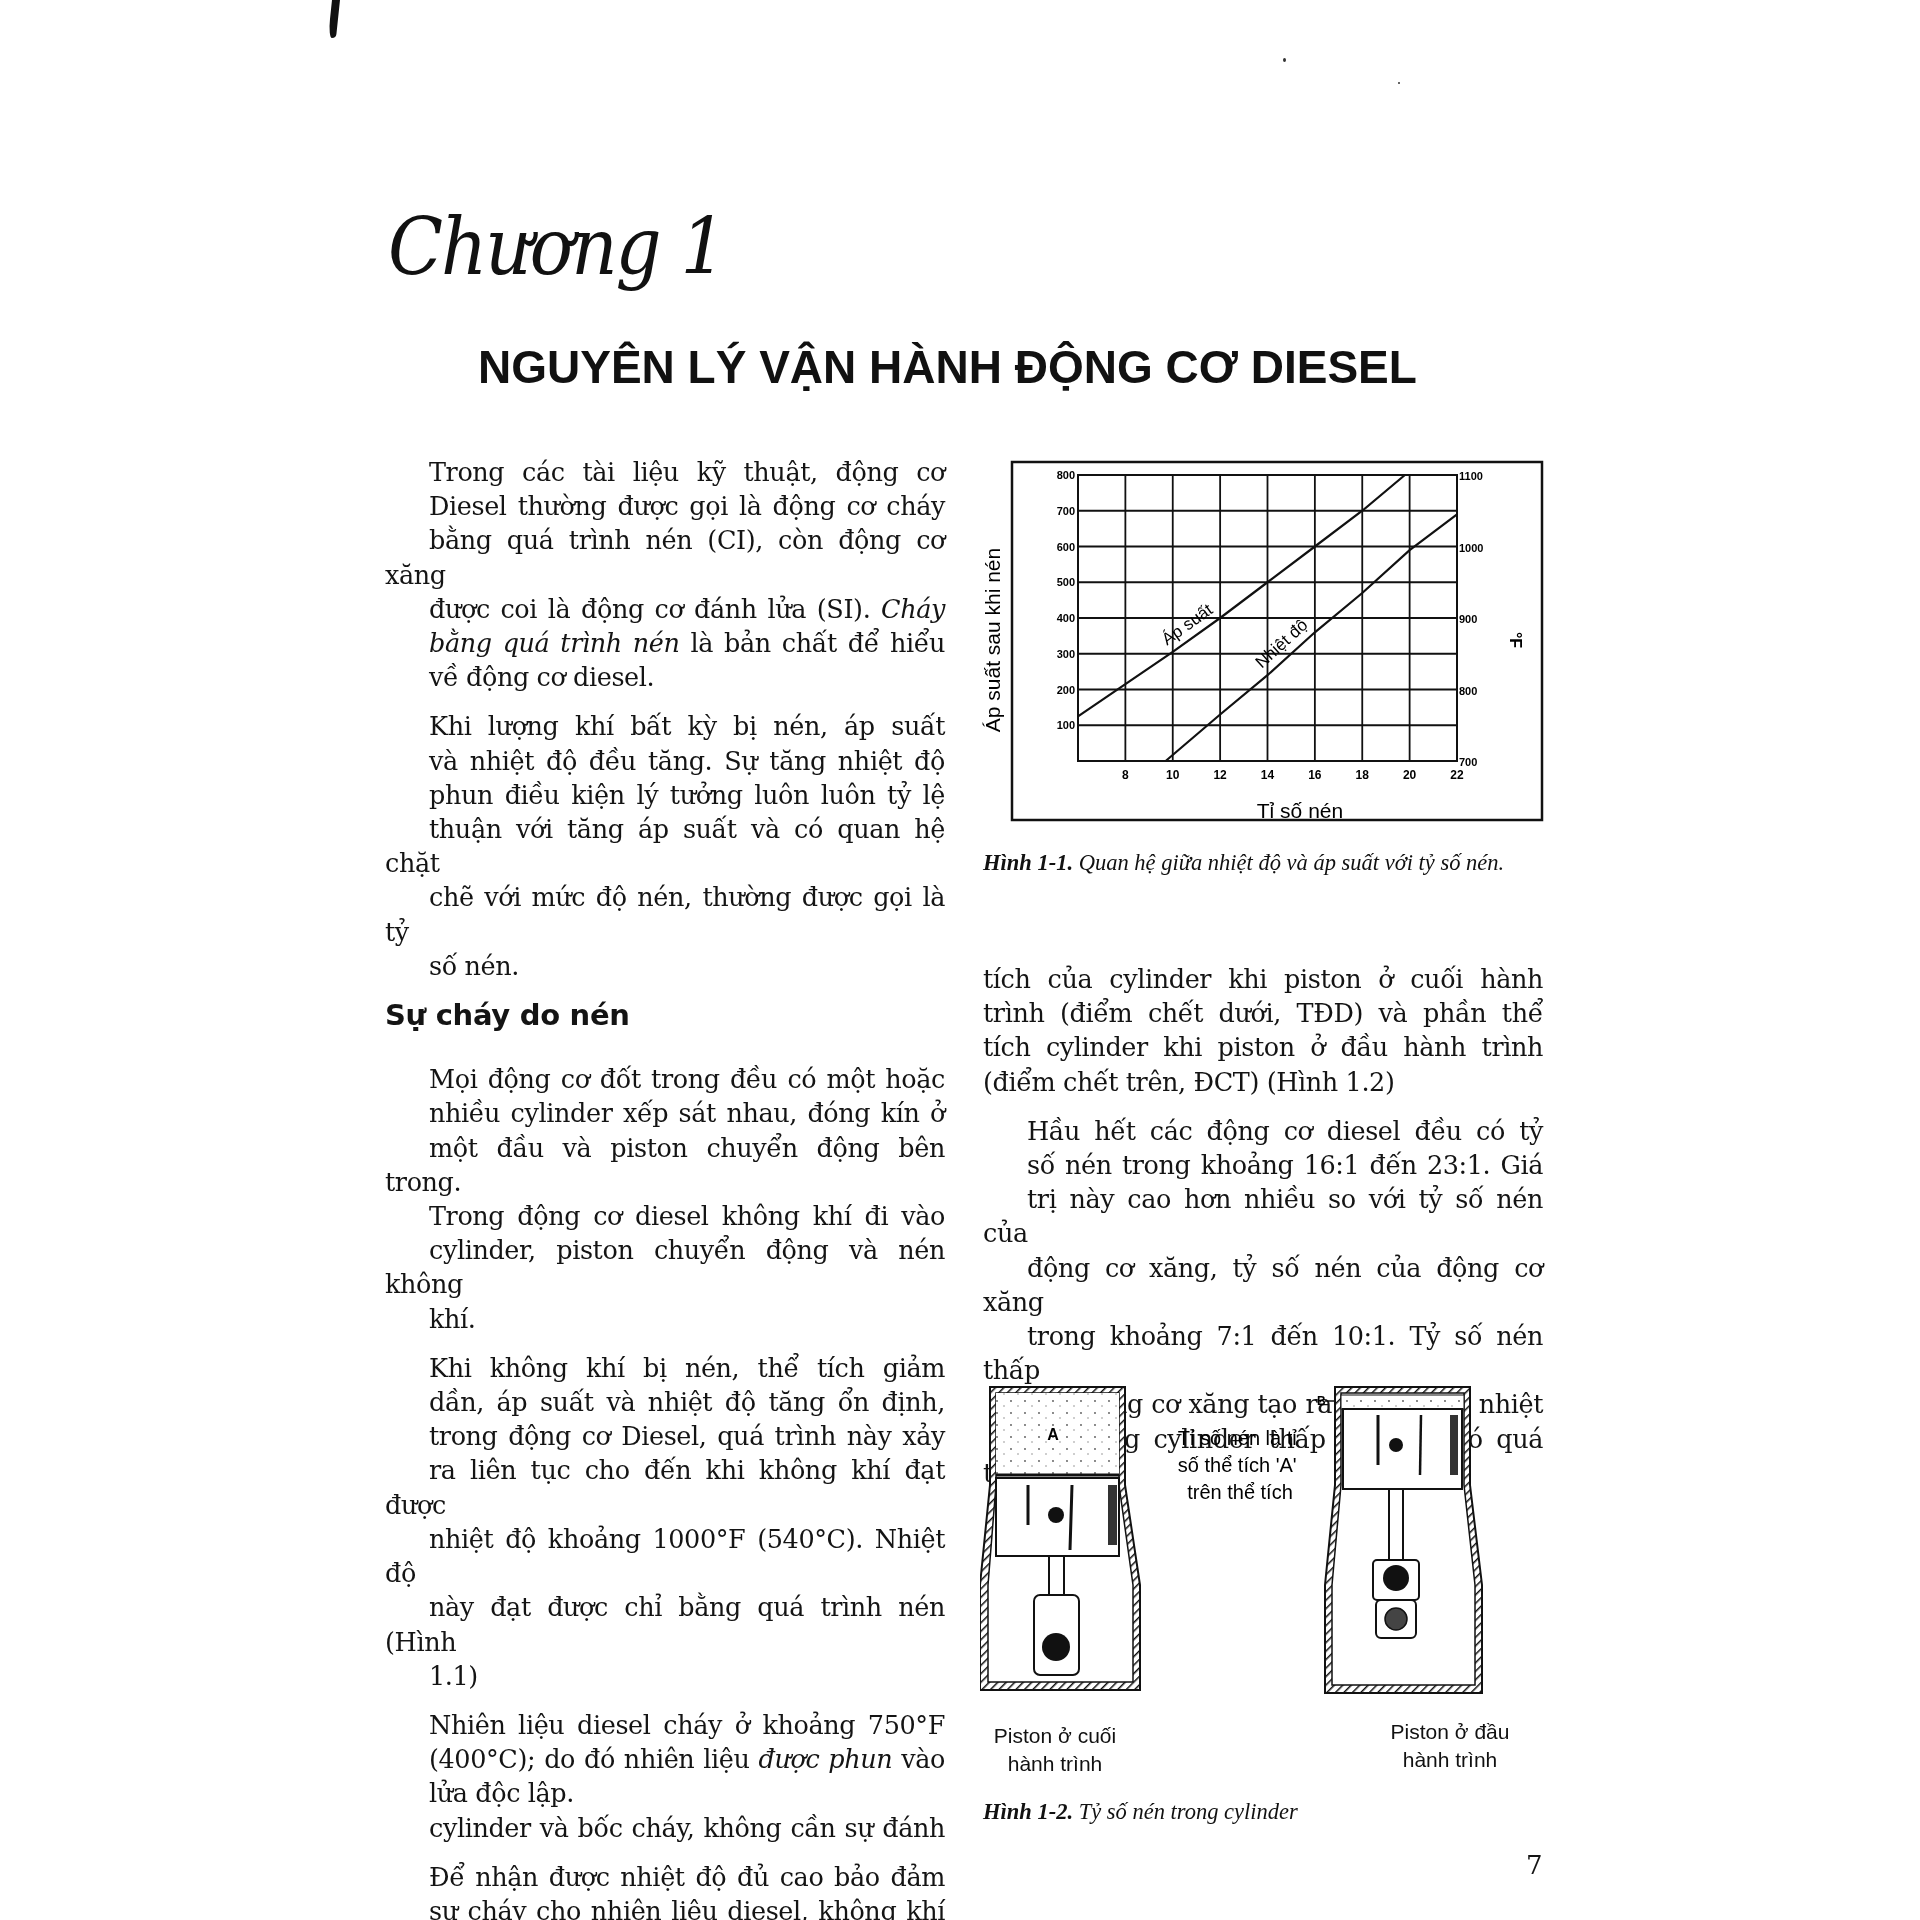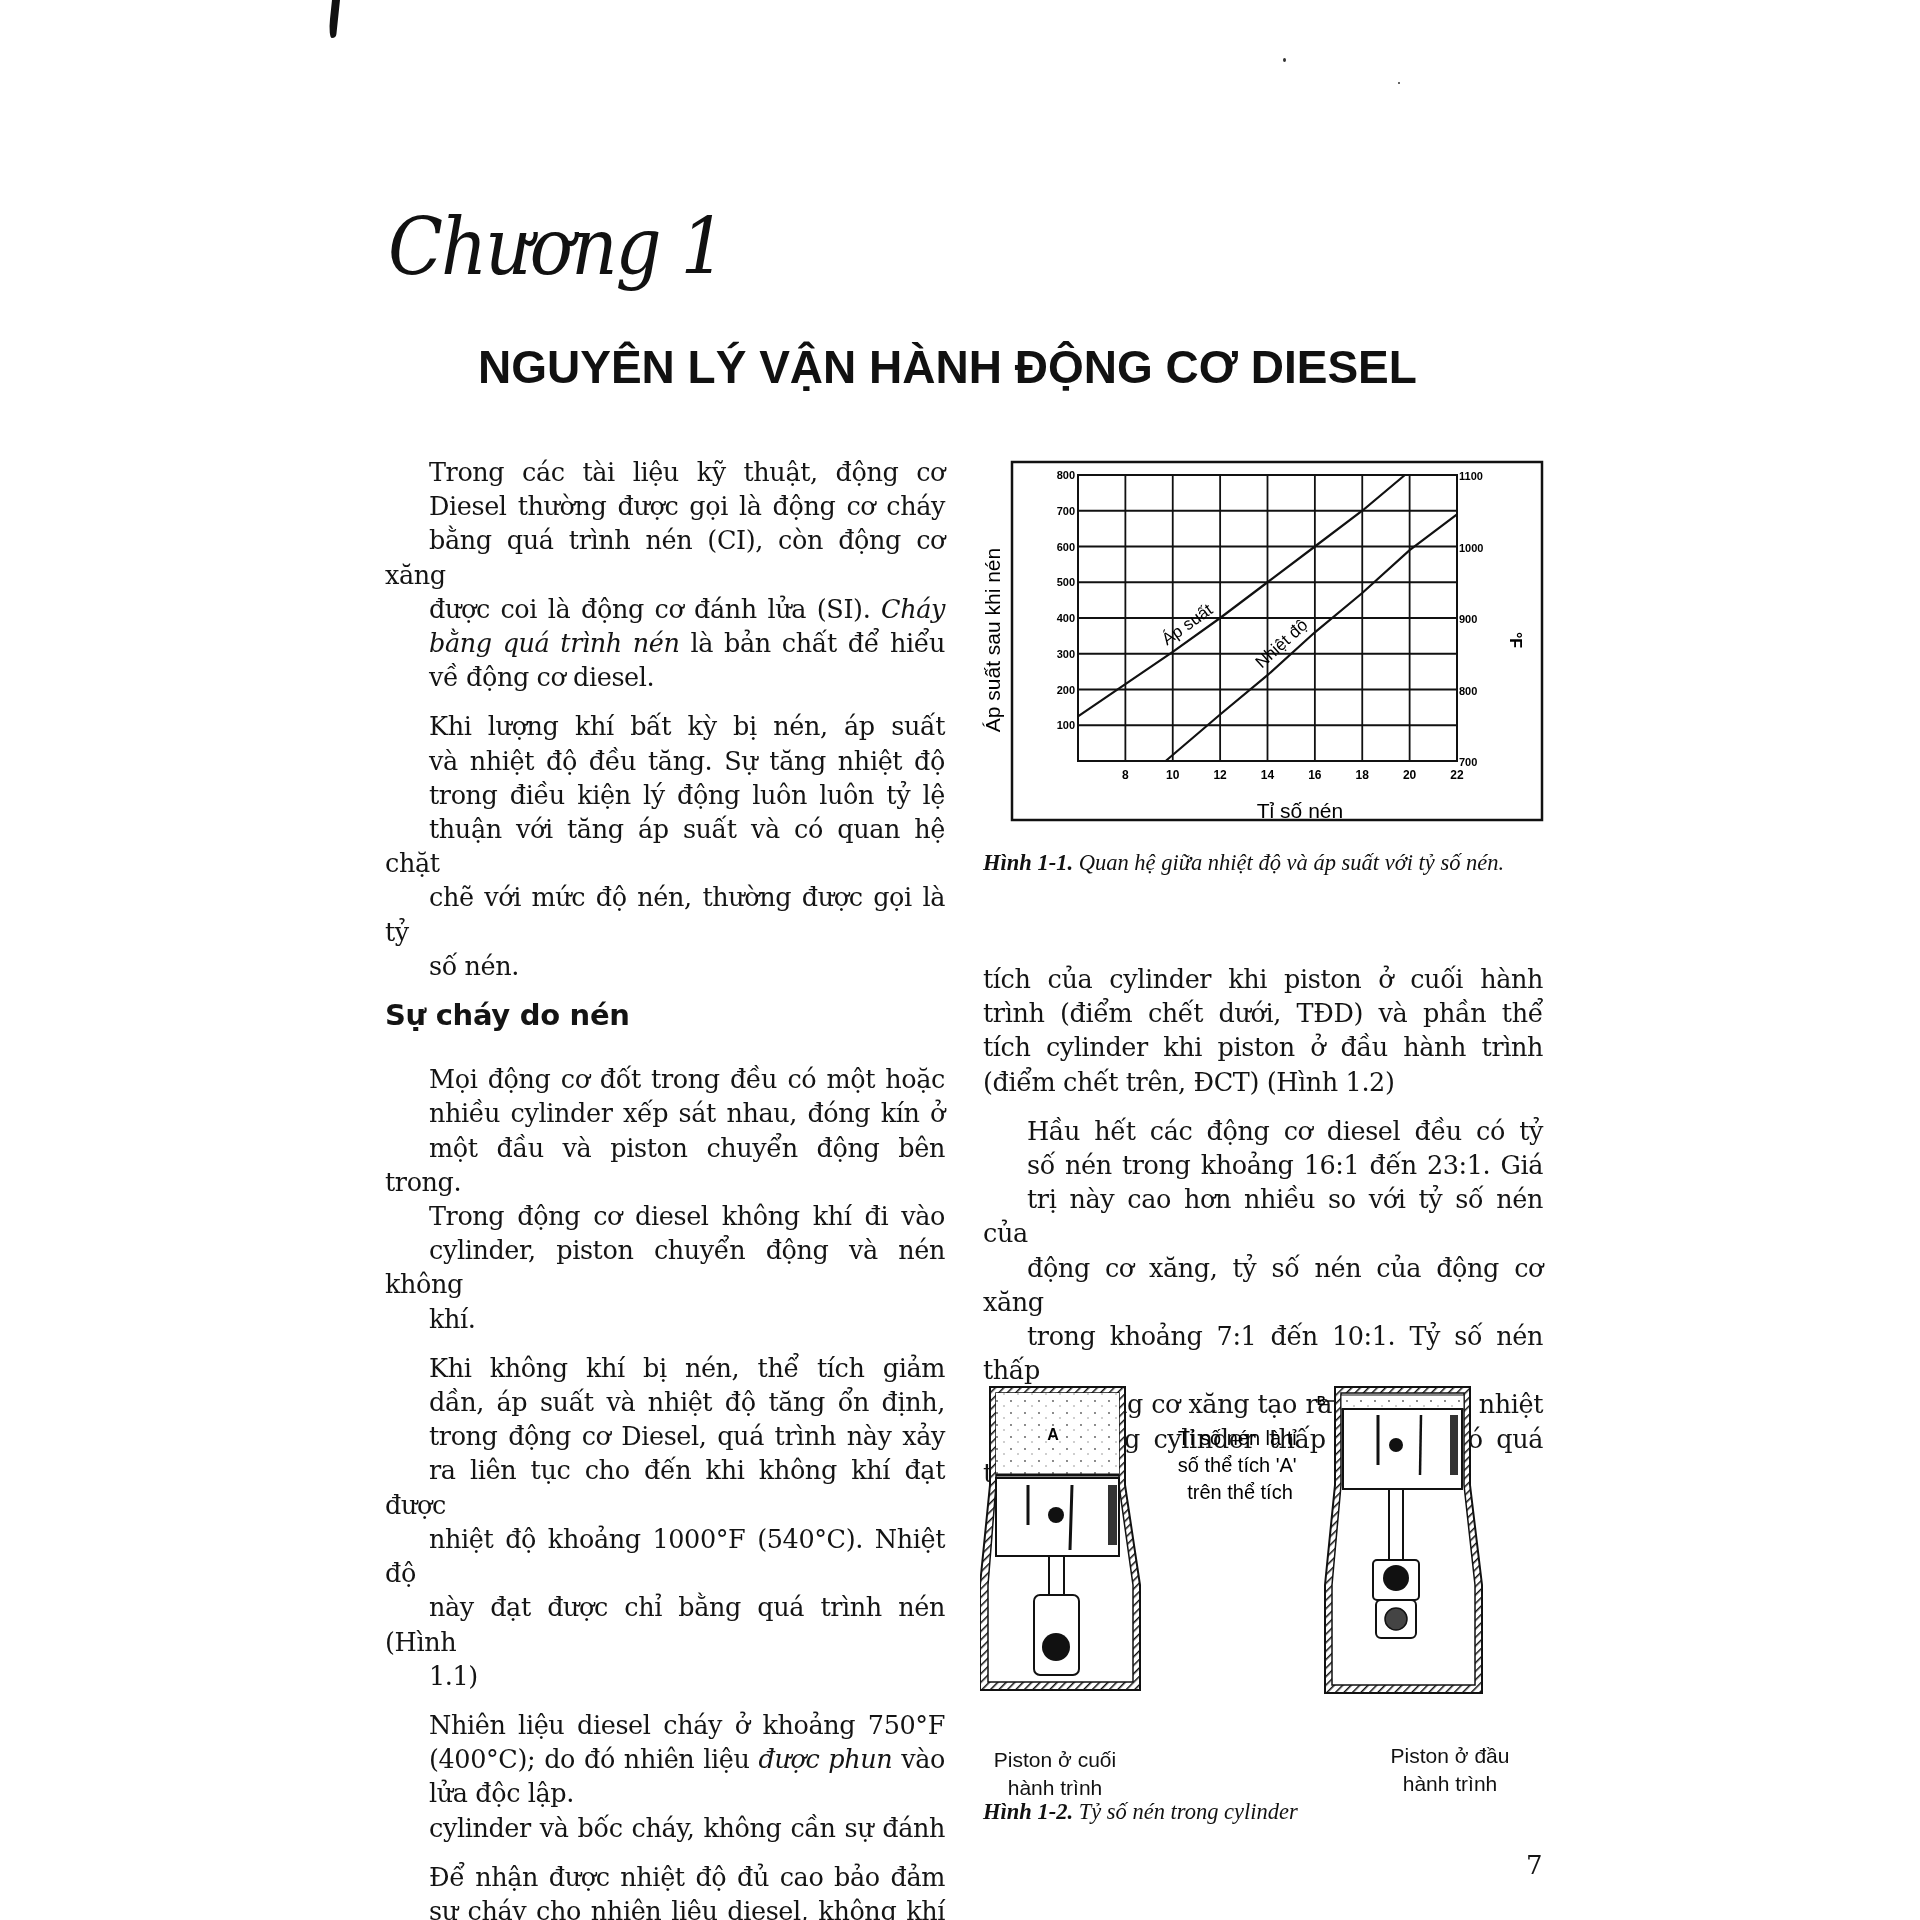--- a/index.html
+++ b/index.html
@@ -10,21 +10,21 @@
   .body-text p.indent{text-indent:44px;}
   .body-text p .line{display:block;text-align:justify;text-align-last:justify;}
   .body-text p .line.last{text-align-last:left;}
   .corner-mark{left:330px;top:0;width:8px;height:38px;background:#111;border-radius:0 0 4px 50%;transform:skewX(-6deg);}
   .speck{width:3px;height:4px;background:#333;border-radius:50%;}
   .chapter-label{left:388px;top:205px;font-family:"DejaVu Serif","Liberation Serif",serif;font-style:italic;font-size:72px;letter-spacing:-2px;color:#111;transform:scaleY(1.08);}
   .chapter-title{left:478px;top:340px;font-family:"Liberation Sans","DejaVu Sans",sans-serif;font-weight:bold;font-size:46px;letter-spacing:0px;color:#111;}
   .section-heading{font-family:"DejaVu Sans","Liberation Sans",sans-serif;font-weight:bold;font-size:29px;margin:8px 0 30px 0;letter-spacing:-0.3px;}
   .caption{font-family:Liberation Serif, serif;font-style:italic;font-size:22.5px;line-height:30px;color:#111;}
   .caption b{font-weight:bold;}
-  .fig-label{font-family:"Liberation Sans","DejaVu Sans",sans-serif;font-size:21px;line-height:28px;color:#111;text-align:center;margin-top:24px;}
+  .fig-label{font-family:"Liberation Sans","DejaVu Sans",sans-serif;font-size:21px;line-height:28px;color:#111;text-align:center;}
   .page-number{left:1526px;top:1850px;font-family:"DejaVu Serif","Liberation Serif",serif;font-size:26px;}
   svg text{font-family:"Liberation Sans","DejaVu Sans",sans-serif;}
 </style>
 </head>
 <body>
 
 <div class="abs corner-mark"></div>
 <div class="abs speck" style="left:1283px;top:58px;"></div>
 <div class="abs speck" style="left:1398px;top:82px;width:2px;height:2px;"></div>
 
@@ -36,21 +36,21 @@
     <span class="line"><span>Trong các tài liệu kỹ thuật, động cơ</span></span>
     <span class="line"><span>Diesel thường được gọi là động cơ cháy</span></span>
     <span class="line"><span>bằng quá trình nén (CI), còn động cơ xăng</span></span>
     <span class="line"><span>được coi là động cơ đánh lửa (SI). </span><i>Cháy</i></span>
     <span class="line"><i>bằng quá trình nén</i><span> là bản chất để hiểu</span></span>
     <span class="line last"><span>về động cơ diesel.</span></span>
   </p>
   <p class="indent" id="lp2">
       <span class="line">Khi lượng khí bất kỳ bị nén, áp suất</span>
       <span class="line">và nhiệt độ đều tăng. Sự tăng nhiệt độ</span>
-      <span class="line">trong điều kiện lý động luôn luôn tỷ lệ</span>
+      <span class="line">phun điều kiện lý tưởng luôn luôn tỷ lệ</span>
       <span class="line">thuận với tăng áp suất và có quan hệ chặt</span>
       <span class="line">chẽ với mức độ nén, thường được gọi là tỷ</span>
       <span class="line last">số nén.</span>
     </p>
   <div class="section-heading">Sự cháy do nén</div>
   <p class="indent" id="lp3">
       <span class="line">Mọi động cơ đốt trong đều có một hoặc</span>
       <span class="line">nhiều cylinder xếp sát nhau, đóng kín ở</span>
       <span class="line">một đầu và piston chuyển động bên trong.</span>
       <span class="line">Trong động cơ diesel không khí đi vào</span>

